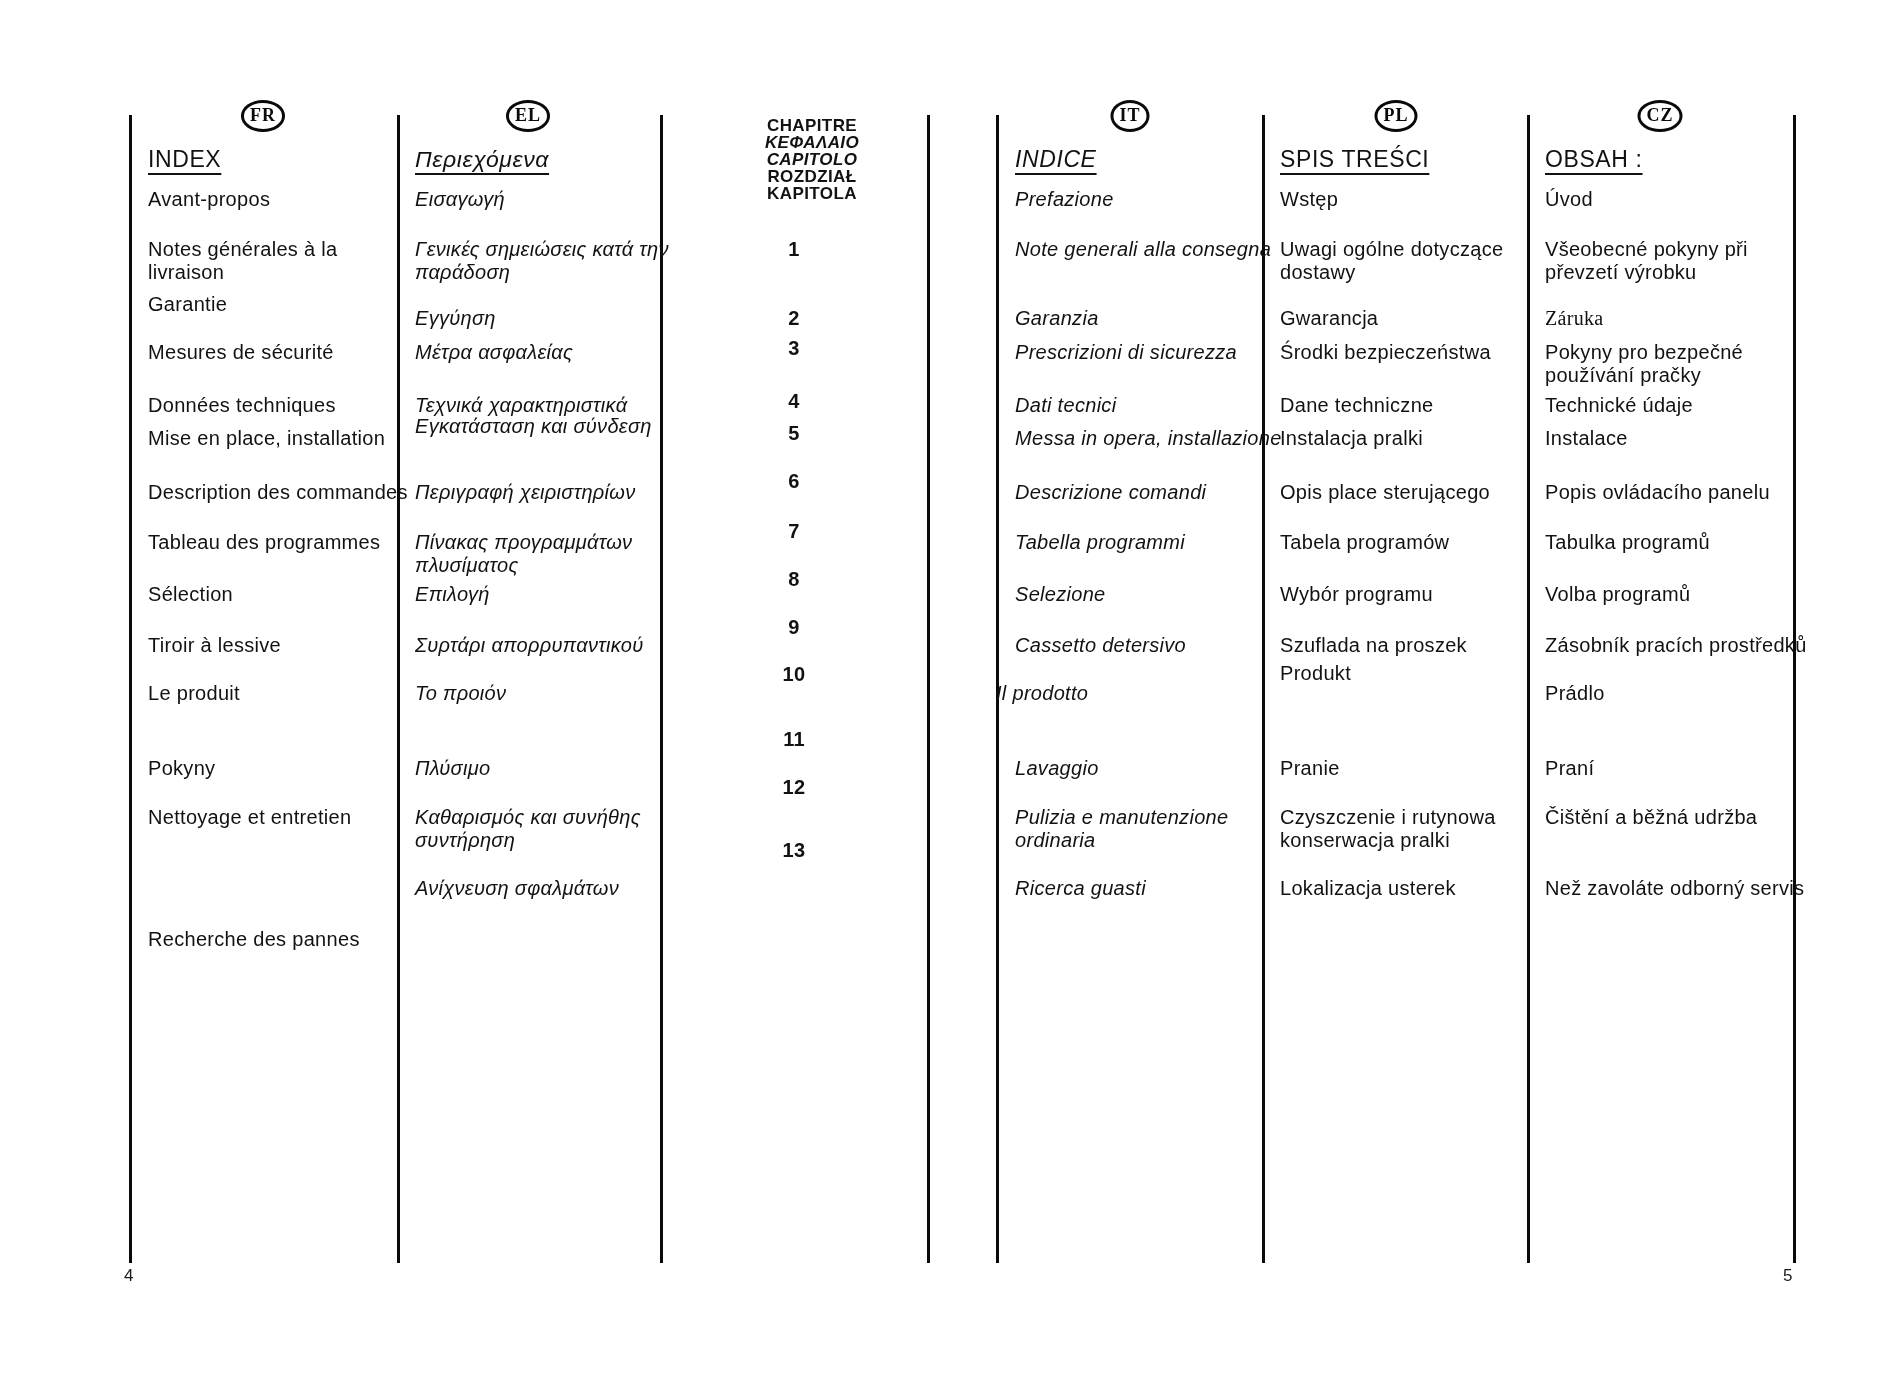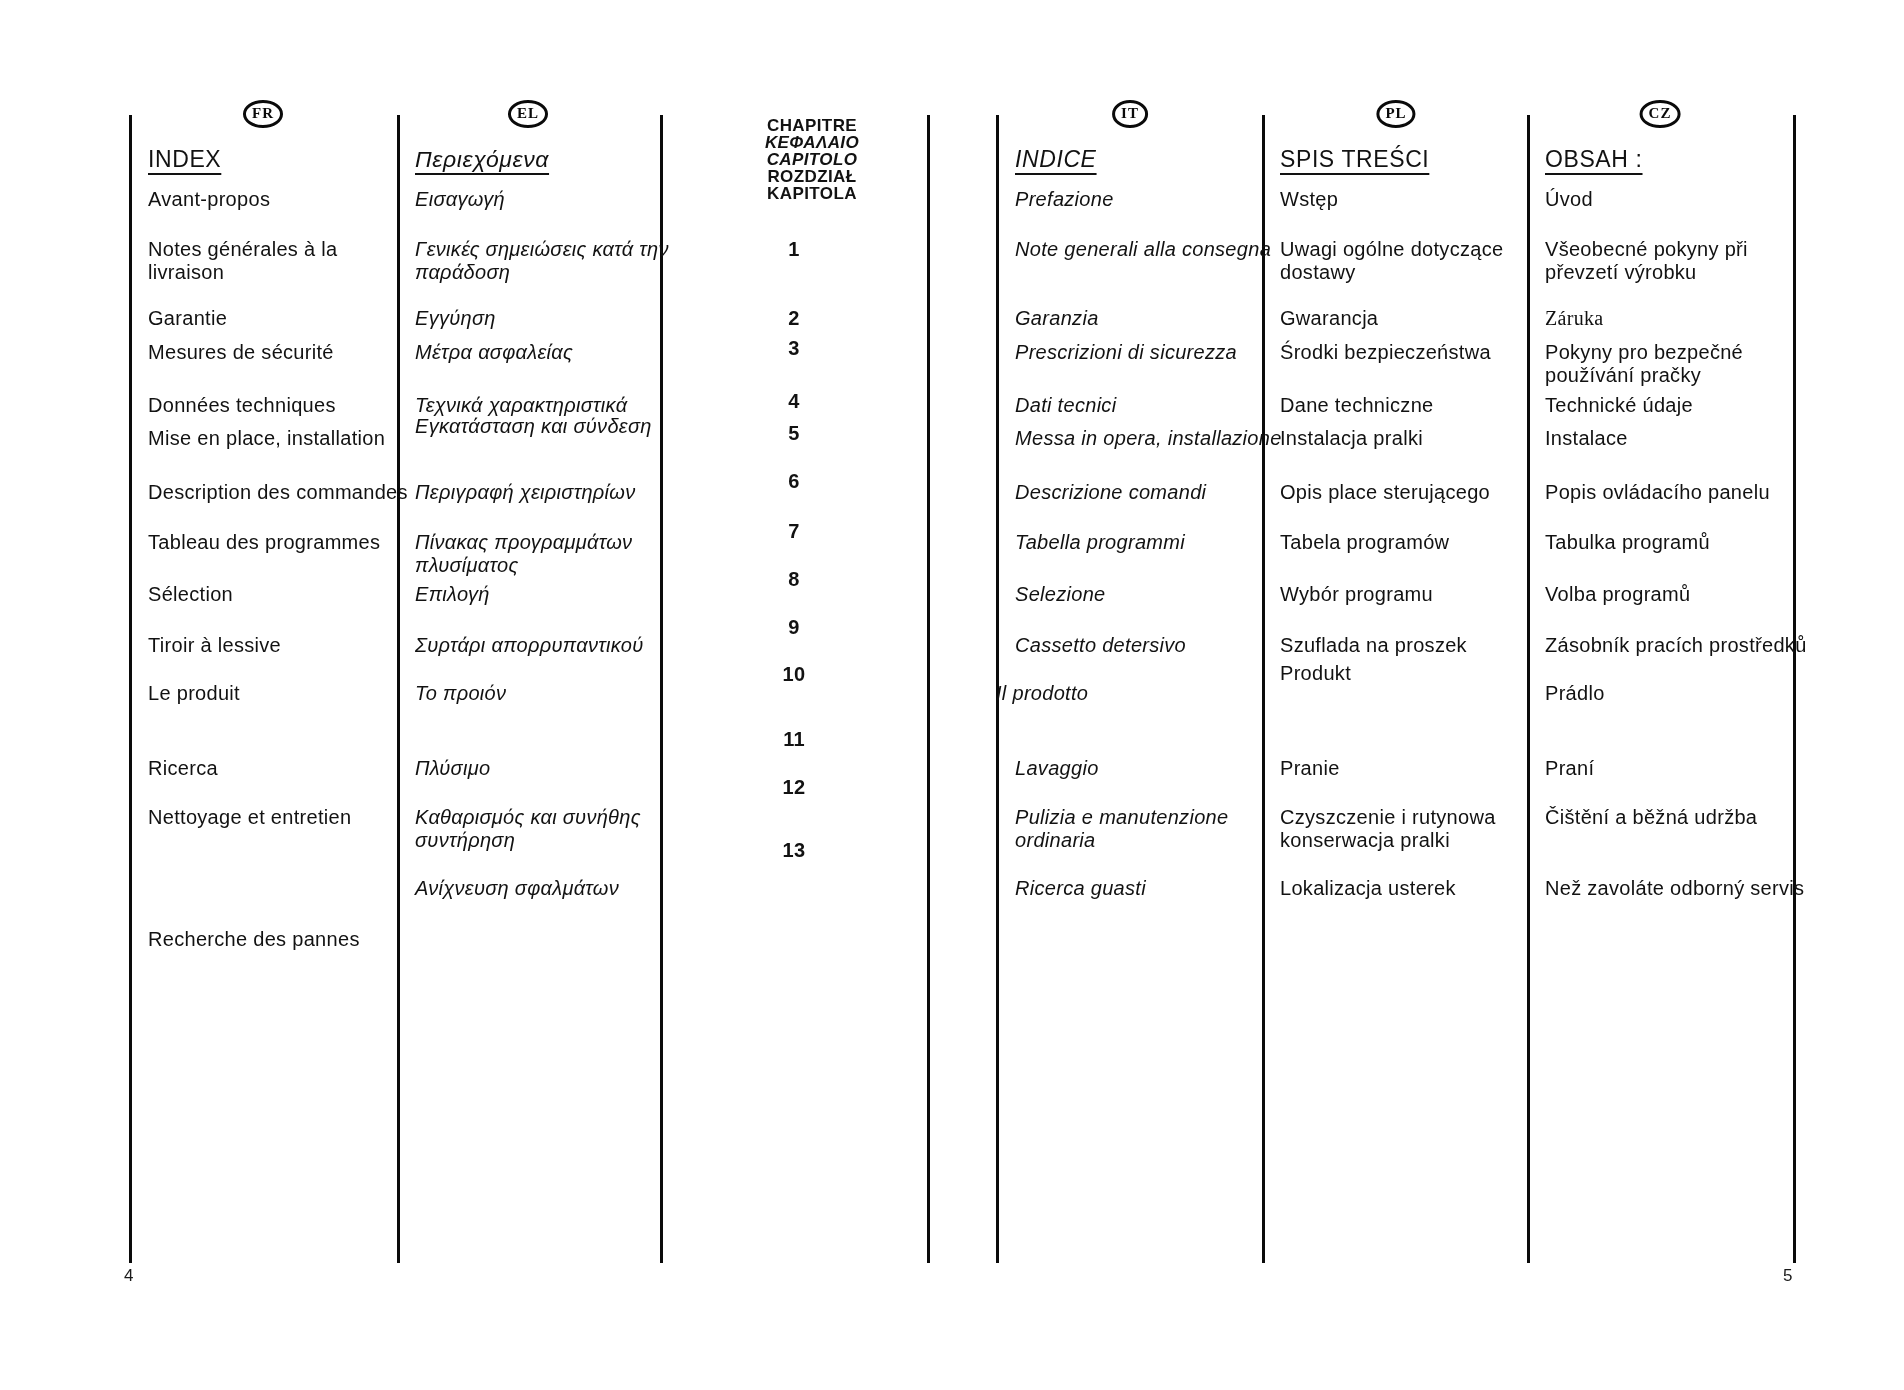--- a/index.html
+++ b/index.html
@@ -21,21 +21,21 @@
   }
   .badge {
     position: absolute;
     top: 100px;
     transform: translateX(-50%);
     border: 3px solid #0a0a0a;
     border-radius: 50%;
     padding: 1px 6px 2px 6px;
     font-family: "Liberation Serif", "DejaVu Serif", serif;
     font-weight: bold;
-    font-size: 15px;
+    font-size: 18px;
     letter-spacing: 1px;
     line-height: 1.25;
     color: #0a0a0a;
     background: #fff;
   }
   .col-title {
     position: absolute;
     top: 146px;
     font-size: 23px;
     letter-spacing: 0.6px;
@@ -119,21 +119,21 @@
       <div class="cell" style="left: 148px; top: 238px;">Notes générales à la
 livraison</div>
       <div class="cell italic" style="left: 415px; top: 238px;">Γενικές σημειώσεις κατά την
 παράδοση</div>
       <div class="cell num" style="left: 661px; top: 238px;">1</div>
       <div class="cell italic" style="left: 1015px; top: 238px;">Note generali alla consegna</div>
       <div class="cell" style="left: 1280px; top: 238px;">Uwagi ogólne dotyczące
 dostawy</div>
       <div class="cell" style="left: 1545px; top: 238px;">Všeobecné pokyny při
 převzetí výrobku</div>
-      <div class="cell" style="left: 148px; top: 307px; text-align: center;">Garantie</div>
+      <div class="cell" style="left: 148px; top: 293px; text-align: center;">Garantie</div>
       <div class="cell italic" style="left: 415px; top: 307px;">Εγγύηση</div>
       <div class="cell num" style="left: 661px; top: 307px;">2</div>
       <div class="cell italic" style="left: 1015px; top: 307px;">Garanzia</div>
       <div class="cell" style="left: 1280px; top: 307px;">Gwarancja</div>
       <div class="cell" style="left: 1545px; top: 307px; font-family: Liberation Serif, serif;">Záruka</div>
       <div class="cell" style="left: 148px; top: 341px;">Mesures de sécurité</div>
       <div class="cell italic" style="left: 415px; top: 341px;">Μέτρα ασφαλείας</div>
       <div class="cell num" style="left: 661px; top: 337px;">3</div>
       <div class="cell italic" style="left: 1015px; top: 341px;">Prescrizioni di sicurezza</div>
       <div class="cell" style="left: 1280px; top: 341px;">Środki bezpieczeństwa</div>
@@ -175,21 +175,21 @@
       <div class="cell num" style="left: 661px; top: 616px;">9</div>
       <div class="cell italic" style="left: 1015px; top: 634px;">Cassetto detersivo</div>
       <div class="cell" style="left: 1280px; top: 634px;">Szuflada na proszek</div>
       <div class="cell" style="left: 1545px; top: 634px;">Zásobník pracích prostředků</div>
       <div class="cell" style="left: 148px; top: 682px;">Le produit</div>
       <div class="cell italic" style="left: 415px; top: 682px;">Το προιόν</div>
       <div class="cell num" style="left: 661px; top: 663px;">10</div>
       <div class="cell italic" style="left: 996px; top: 682px;">Il prodotto</div>
       <div class="cell" style="left: 1280px; top: 662px;">Produkt</div>
       <div class="cell" style="left: 1545px; top: 682px;">Prádlo</div>
-      <div class="cell" style="left: 148px; top: 757px;">Ricerca</div>
+      <div class="cell" style="left: 148px; top: 757px;">Pokyny</div>
       <div class="cell italic" style="left: 415px; top: 757px;">Πλύσιμο</div>
       <div class="cell num" style="left: 661px; top: 728px;">11</div>
       <div class="cell italic" style="left: 1015px; top: 757px;">Lavaggio</div>
       <div class="cell" style="left: 1280px; top: 757px;">Pranie</div>
       <div class="cell" style="left: 1545px; top: 757px;">Praní</div>
       <div class="cell" style="left: 148px; top: 806px;">Nettoyage et entretien</div>
       <div class="cell italic" style="left: 415px; top: 806px;">Καθαρισμός και συνήθης
 συντήρηση</div>
       <div class="cell num" style="left: 661px; top: 776px;">12</div>
       <div class="cell italic" style="left: 1015px; top: 806px;">Pulizia e manutenzione

